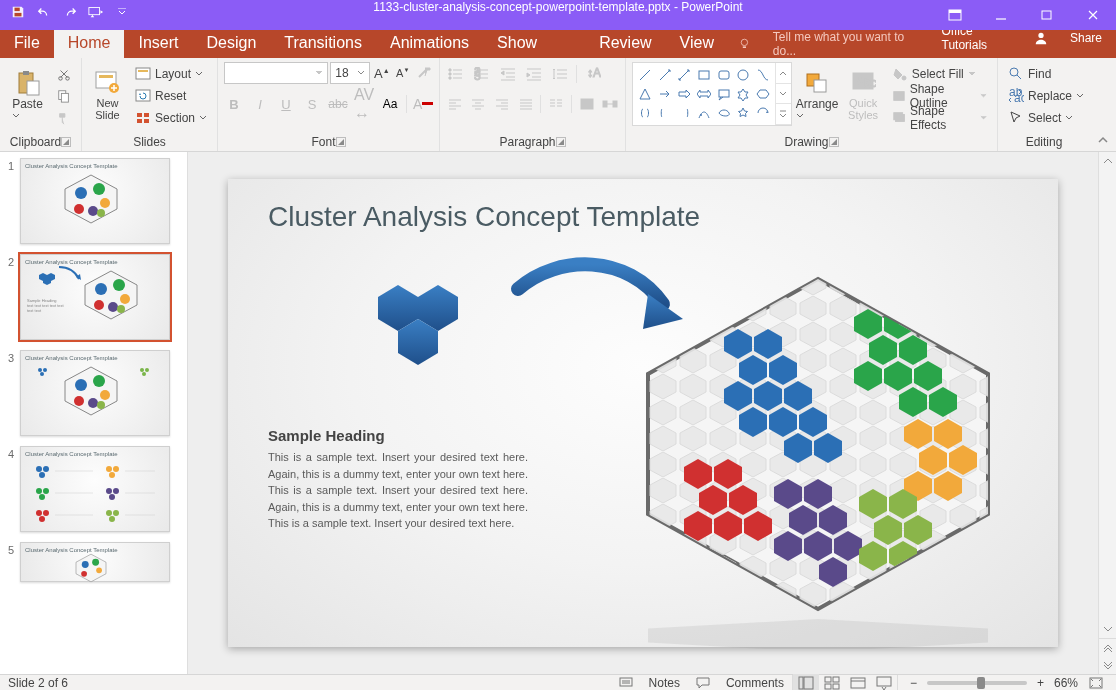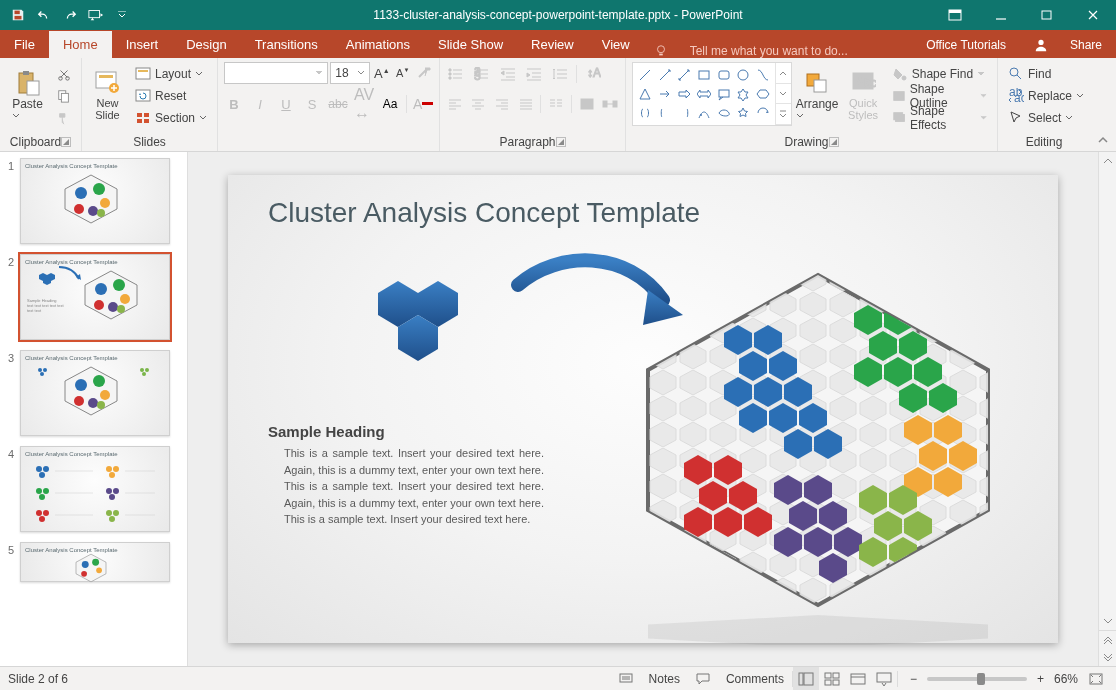--- a/index.html
+++ b/index.html
@@ -1,24 +1,24 @@
 <!DOCTYPE html>
 <html><head>
 <meta charset="utf-8">
 <style>
 *{box-sizing:border-box;margin:0;padding:0;font-family:"Segoe UI",Arial,sans-serif;font-size:12px;color:#444;user-select:none}
 body{background:#fff;width:1116px;height:690px;overflow:hidden;display:flex;flex-direction:column}
-.titlebar{height:30px;background:#0f766e;display:flex;align-items:center;color:#fff;position:relative}
+.titlebar{height:30px;background:#8b5cf6;display:flex;align-items:flex-start;color:#fff;position:relative}
 .titlebar .qat{display:flex;align-items:center;gap:2px;padding:0 6px}
 .titlebar .qat .qbtn{width:24px;height:24px;display:flex;align-items:center;justify-content:center;color:#fff;cursor:pointer}
 .titlebar .title{position:absolute;left:50%;transform:translateX(-50%);color:#fff;font-size:12px;white-space:nowrap}
 .titlebar .wincontrols{margin-left:auto;display:flex}
 .titlebar .wincontrols .wbtn{width:46px;height:30px;display:flex;align-items:center;justify-content:center;color:#fff;cursor:pointer}
 .tabbar{height:28px;background:#b7472a;display:flex;align-items:flex-end;padding:0 0 0 0}
-.tabbar .tab{padding:6px 14px 6px;color:#fff;font-size:13px;cursor:pointer}
+.tabbar .tab{padding:6px 14px 6px;color:#fff;font-size:16px;cursor:pointer}
 .tabbar .tab.file{background:transparent}
 .tabbar .tab.active{background:#f3f2f1;color:#b7472a}
 .tabbar .spacer{flex:1}
 .tabbar .right{display:flex;align-items:center}
 .tabbar .tellme{display:flex;align-items:center;gap:22px;color:#f5c9bf;padding:0 10px}
 .tabbar .tellme .bulb{width:14px;height:14px}
 .tabbar .rlink{color:#fff;padding:6px 14px;cursor:pointer}
 .tabbar .share{display:flex;align-items:center;gap:22px;padding:6px 14px;color:#fff;cursor:pointer}
 .ribbon{height:94px;background:#f3f2f1;border-bottom:1px solid #d6d6d6;display:flex;align-items:stretch}
 .group{border-right:1px solid #e1e1e1;display:flex;flex-direction:column;padding:4px 6px 2px}
@@ -53,28 +53,28 @@
 .thumb{display:flex;gap:6px;margin-bottom:10px}
 .thumb .num{width:10px;text-align:right;color:#6a6a6a;font-size:11px;padding-top:2px}
 .thumb .img{width:150px;height:86px;border:1px solid #cfcfcf;background:radial-gradient(circle at 50% 40%,#fdfdfd,#e9e9e9);box-shadow:0 1px 2px rgba(0,0,0,.15);position:relative;cursor:pointer;padding:4px}
 .thumb.active .img{outline:2px solid #d35230;outline-offset:0}
 .thumb .img .tt{font-size:6px;color:#5a6a70}
 .thumb .img .mini{position:absolute}
 .canvas{flex:1;display:flex;align-items:center;justify-content:center;position:relative;background:#eeeeee}
 .slide{width:830px;height:468px;background:radial-gradient(ellipse at 50% 40%,#fdfdfd 0%,#f3f3f3 50%,#e4e4e4 100%);box-shadow:0 2px 8px rgba(0,0,0,.3);position:relative}
 .slide .stitle{position:absolute;top:22px;left:40px;font-size:28px;color:#4a5b63;font-weight:400}
 .slide .sheading{position:absolute;top:248px;left:40px;font-size:15px;color:#444;font-weight:700}
-.slide .sbody{position:absolute;top:270px;left:56px;width:260px;font-size:11px;line-height:1.5;color:#5a5a5a;text-align:justify}
+.slide .sbody{position:absolute;top:270px;left:40px;width:260px;font-size:11px;line-height:1.5;color:#5a5a5a;text-align:justify}
 .slide .trio{position:absolute;top:100px;left:140px}
 .slide .arrow{position:absolute;top:70px;left:270px}
 .slide .bighex{position:absolute;top:90px;left:390px}
 .vscroll{width:18px;background:#f3f3f3;border-left:1px solid #dedede;display:flex;flex-direction:column}
 .vscroll .arr{height:18px;display:flex;align-items:center;justify-content:center;cursor:pointer}
 .vscroll .track{flex:1;background:#f3f3f3;position:relative}
-.statusbar{height:24px;background:#f3f2f1;border-top:1px solid #d6d6d6;display:flex;align-items:center;padding:0 8px;font-size:11px;color:#555}
+.statusbar{height:16px;background:#f3f2f1;border-top:1px solid #d6d6d6;display:flex;align-items:center;padding:0 8px;font-size:11px;color:#555}
 .statusbar .sbtn{display:flex;align-items:center;gap:16px;padding:0 8px;height:24px;cursor:pointer}
 .statusbar .sepv{width:1px;height:16px;background:#dcdcdc}
 .statusbar .views{display:flex;align-items:center;gap:0}
 .statusbar .vbtn{width:26px;height:24px;display:flex;align-items:center;justify-content:center;cursor:pointer}
 .statusbar .vbtn.active{background:#e1e1e1}
 .statusbar .zoom{display:flex;align-items:center;gap:6px;margin-left:8px}
 .statusbar .zslider{width:100px;height:4px;background:#c7c7c7;position:relative;border-radius:2px}
 .statusbar .zslider .thumb{position:absolute;top:-4px;left:50%;width:8px;height:12px;background:#8a8a8a;border-radius:2px}
 svg{display:block}
 </style>
@@ -314,20 +314,24 @@
         <div class="ibtn disabled">
             <span style="color:#000000;font-size:12px">Aa</span>
           </div>
         <div class="sep"></div>
         <div class="ibtn disabled">
             <span style="color:#bdbdbd;font-size:14px">A</span>
             <div style="width:14px;height:3px;background:#c00;margin-top:-2px"></div>
           </div>
       </div>
     </div>
+    <div class="label">
+        <span>Font</span>
+        <span class="dlg"></span>
+      </div>
   </div>
 
   <div class="group" style="width:186px">
     <div class="body" style="flex-direction:column;align-items:stretch">
       <div class="iconrow" style="margin-top:2px">
         <div class="ibtn disabled">
             <svg width="16" height="14" viewBox="0 0 16 14">
               <circle cx="2" cy="3" r="1.2" fill="#bdbdbd"></circle>
               <path d="M5 3h9" stroke="#bdbdbd"></path>
               <circle cx="2" cy="7" r="1.2" fill="#bdbdbd"></circle>
@@ -569,21 +573,21 @@
           </div>
         <div class="lbl" style="white-space:pre;color:#bdbdbd">Quick
 Styles</div>
       </div>
       <div class="smallcol" style="width:110px">
         <div class="smallbtn disabled">
             <svg class="sico" viewBox="0 0 16 16">
               <path d="M4 3l6 6-4 4-4-4z" fill="#c7c7c7"></path>
               <circle cx="12" cy="12" r="2" fill="#c7c7c7"></circle>
             </svg>
-            <span>Shape Find</span>
+            <span>Select Fill</span>
             <svg class="dd" viewBox="0 0 8 8">
               <path d="M1 2l3 3 3-3" stroke="#bdbdbd" fill="none"></path>
             </svg>
           </div>
         <div class="smallbtn disabled">
             <svg class="sico" viewBox="0 0 16 16">
               <rect x="2" y="3" width="12" height="10" fill="none" stroke="#c7c7c7"></rect>
             </svg>
             <span>Shape Outline</span>
             <svg class="dd" viewBox="0 0 8 8">

